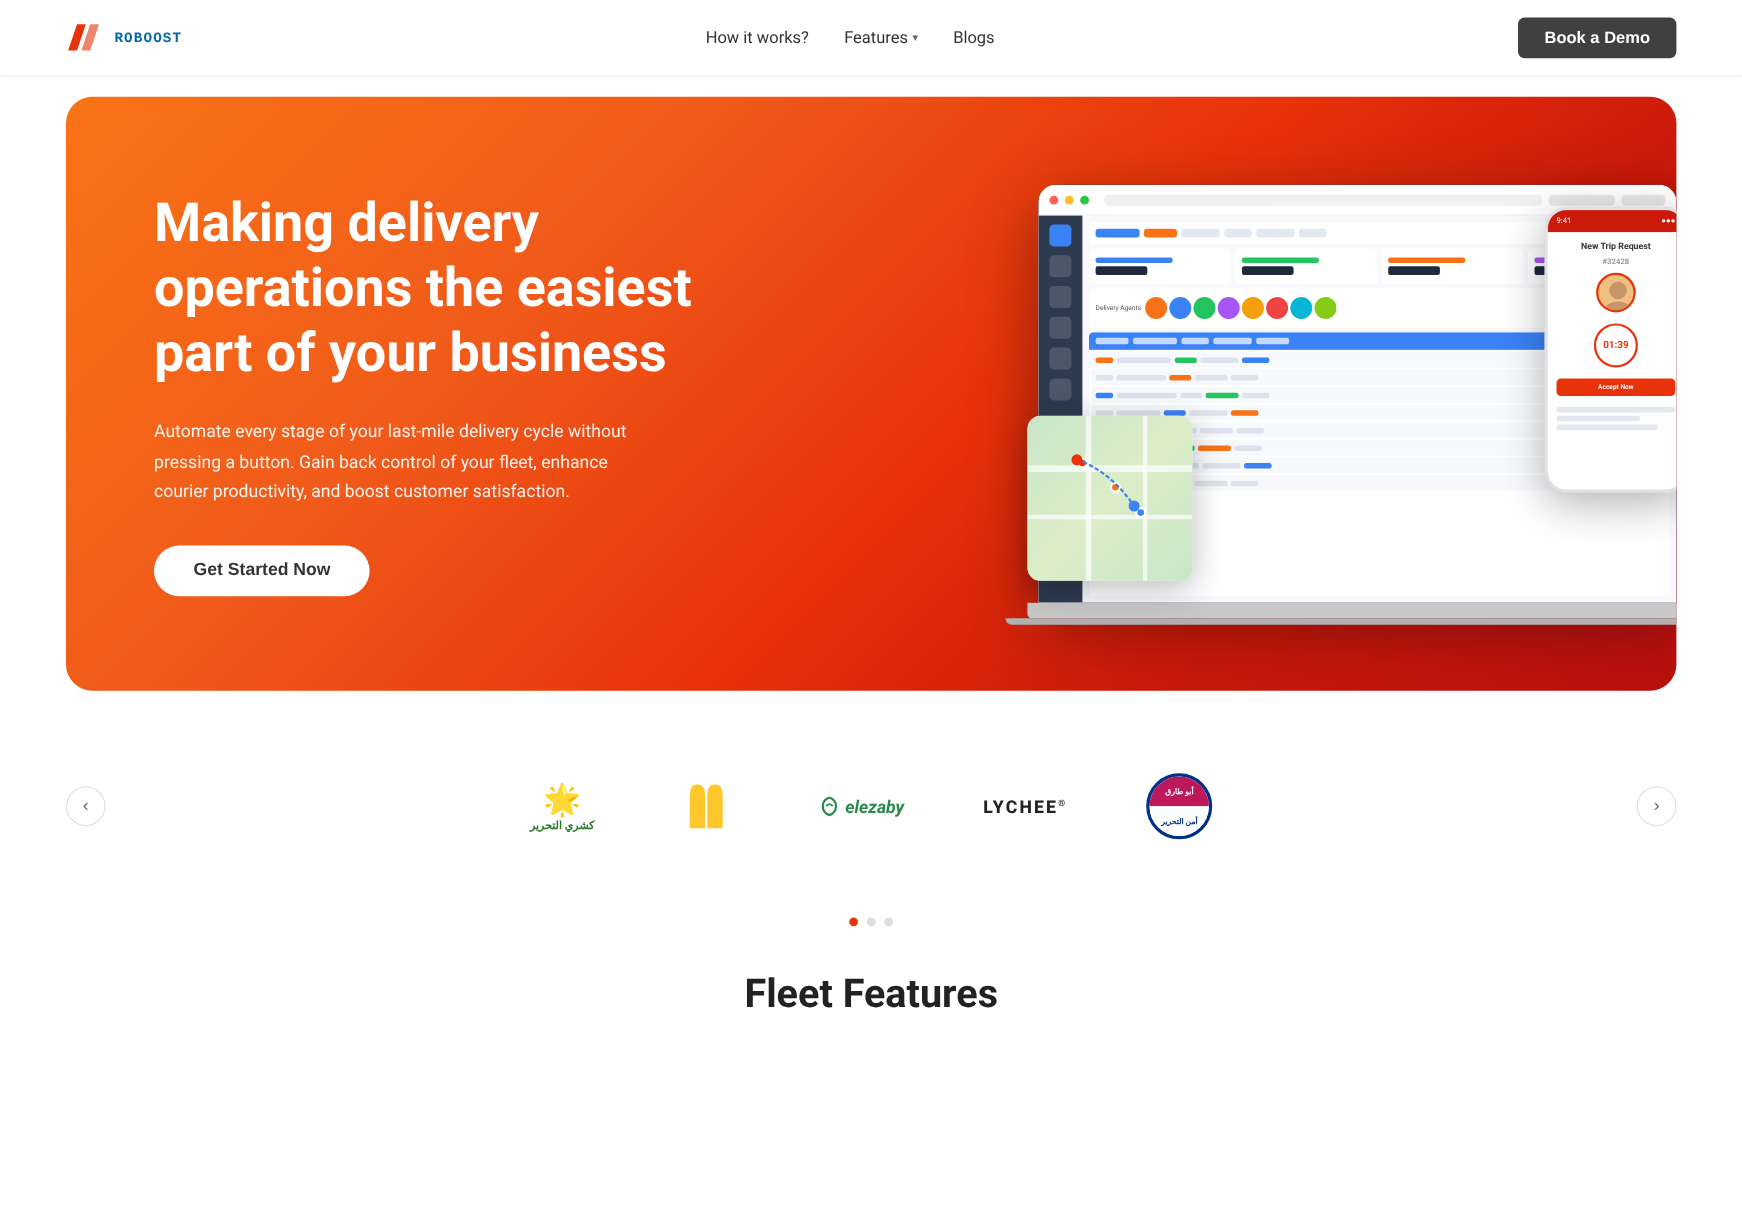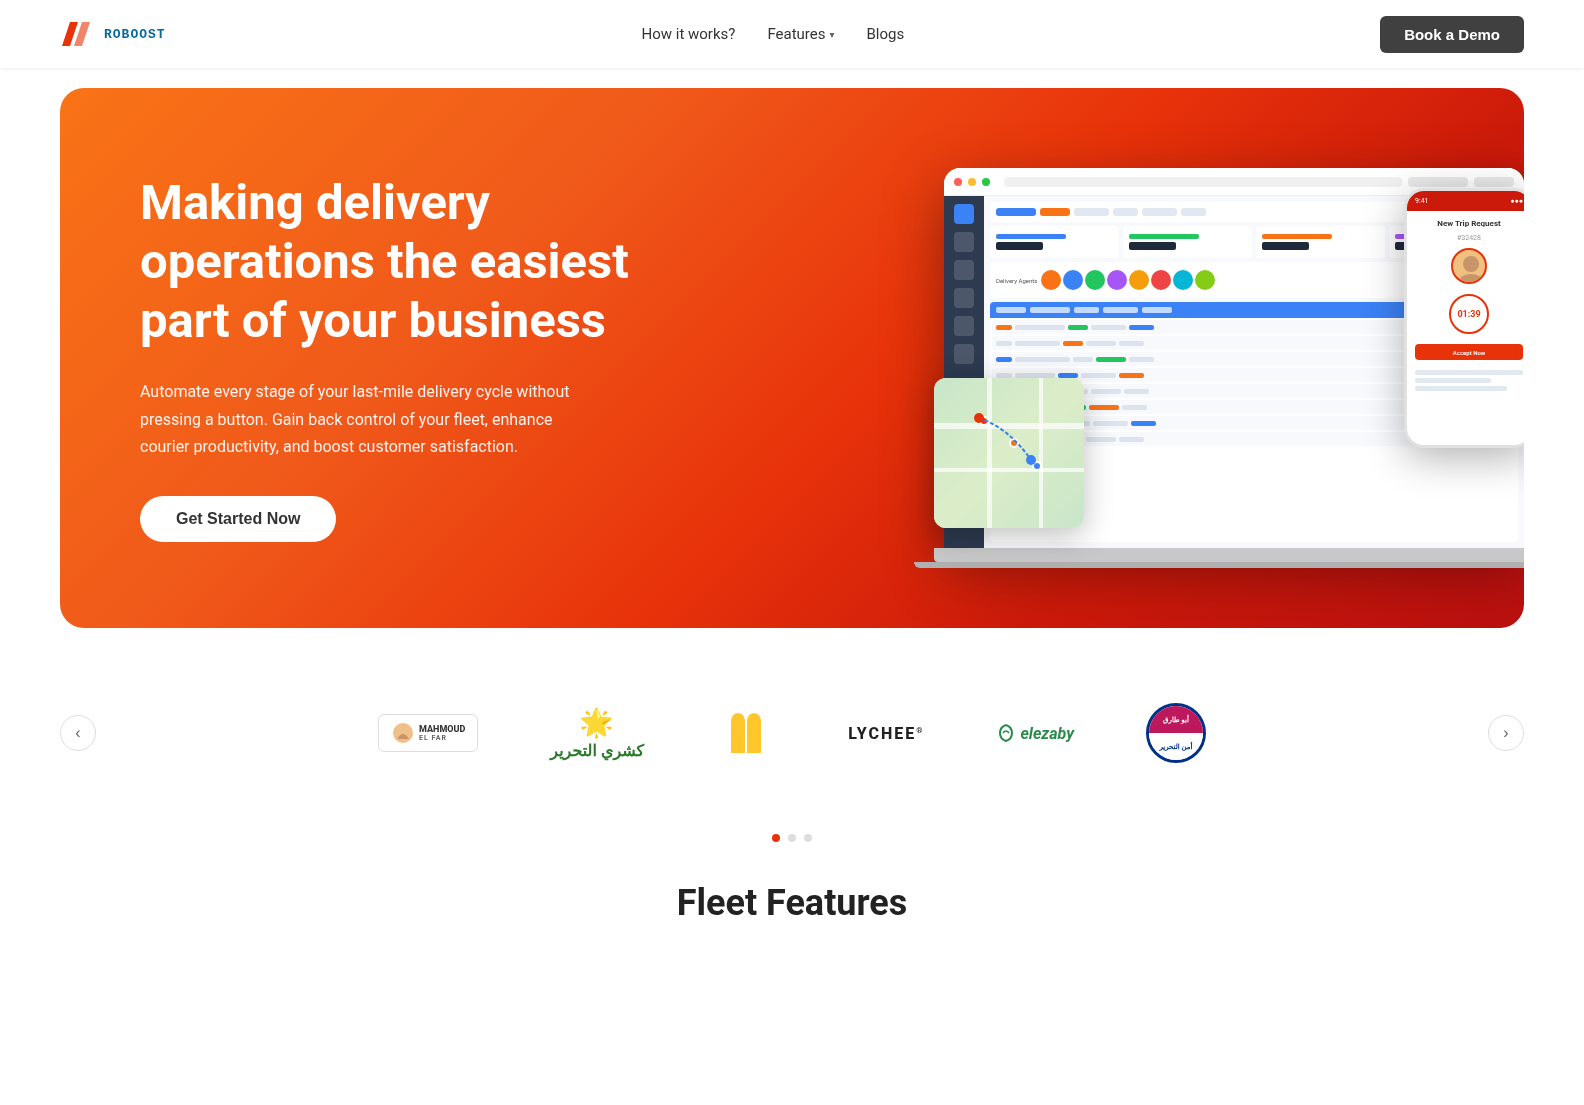--- a/index.html
+++ b/index.html
@@ -579,21 +579,21 @@
         </div>
       </div>
 
       <div class="phone-mockup">
         <div class="phone-status-bar">
           <span class="phone-status-text">9:41</span>
           <span class="phone-status-text">●●●</span>
         </div>
         <div class="phone-content">
           <div style="font-size:8px; font-weight:700; color:#333; text-align:center;">New Trip Request</div>
-          <div style="font-size:7px; color:#999; text-align:center;">#32428</div>
+          <div style="font-size:7px; color:#999; text-align:center;font-weight:bold;">#32428</div>
 
           <div style="width:36px; height:36px; border-radius:50%; background:#f0c080; margin:0 auto; overflow:hidden; border:2px solid #e8330a;">
             <svg viewBox="0 0 36 36" width="36" height="36">
               <circle cx="18" cy="14" r="8" fill="#c8956a"></circle>
               <ellipse cx="18" cy="32" rx="12" ry="8" fill="#c8956a"></ellipse>
             </svg>
           </div>
 
           <div class="phone-timer">
             <span class="phone-timer-text">01:39</span>
@@ -612,61 +612,47 @@
   </div>
 </section>
 
 <div class="logos-section">
   <button class="carousel-btn">
     <span>‹</span>
   </button>
 
   <div class="logos-track">
 
-    <div class="logo-item">
-      <div class="logo-mahmoud">
-        <div style="display:flex; align-items:center; gap:4px;">
-          <svg width="24" height="24" viewBox="0 0 24 24">
-            <circle cx="12" cy="12" r="10" fill="#f0c08a"></circle>
-            <path d="M6 18 Q12 8 18 18" fill="#c8956a"></path>
-          </svg>
-          <div>
-            <div style="font-size:9px; font-weight:800; color:#333;">MAHMOUD</div>
-            <div style="font-size:7px; color:#666; letter-spacing:1px;">EL FAR</div>
-          </div>
-        </div>
-      </div>
-    </div>
 
     <div class="logo-item">
       <div class="logo-kashry">
         <div style="color:#f5a623; font-size:28px;">🌟</div>
-        <div style="font-size:16px; font-weight:700; color:#2a7a2a; font-family:serif;">كشري التحرير</div>
+        <div style="font-size:10px; font-weight:700; color:#2a7a2a; font-family:serif;">كشري التحرير</div>
       </div>
     </div>
 
     <div class="logo-item">
       <svg width="60" height="60" viewBox="0 0 60 60">
         <path d="M15 50 L15 20 Q15 10 22 10 Q29 10 29 20 L29 50" fill="#FFC72C"></path>
         <path d="M45 50 L45 20 Q45 10 38 10 Q31 10 31 20 L31 50" fill="#FFC72C"></path>
       </svg>
-    </div>
-
-    <div class="logo-item">
-      <span class="logo-lychee">LYCHEE<sup style="font-size:8px;">®</sup></span>
     </div>
 
     <div class="logo-item">
       <div style="display:flex; align-items:center; gap:4px;">
         <svg width="20" height="20" viewBox="0 0 20 20">
           <path d="M10 2 Q16 4 16 10 Q16 16 10 18 Q4 16 4 10 Q4 4 10 2" fill="none" stroke="#2a8a4a" stroke-width="2"></path>
           <path d="M7 10 Q10 6 13 10" fill="none" stroke="#2a8a4a" stroke-width="1.5"></path>
         </svg>
         <span style="font-size:16px; font-weight:700; color:#2a8a4a; font-style:italic;">elezaby</span>
       </div>
+    </div>
+
+    <div class="logo-item">
+      <span class="logo-lychee">LYCHEE<sup style="font-size:8px;">®</sup></span>
     </div>
 
     <div class="logo-item">
       <div style="width:60px; height:60px; border-radius:50%; border:3px solid #003087; background:#fff; display:flex; flex-direction:column; align-items:center; justify-content:center; overflow:hidden;">
         <div style="background:#be185d; width:100%; height:50%; display:flex; align-items:center; justify-content:center;">
           <span style="color:#fff; font-size:7px; font-weight:700; text-align:center;">أبو طارق</span>
         </div>
         <div style="background:#fff; width:100%; height:50%; display:flex; align-items:center; justify-content:center;">
           <span style="color:#003087; font-size:7px; font-weight:700; text-align:center;">أمن التحرير</span>
         </div>

